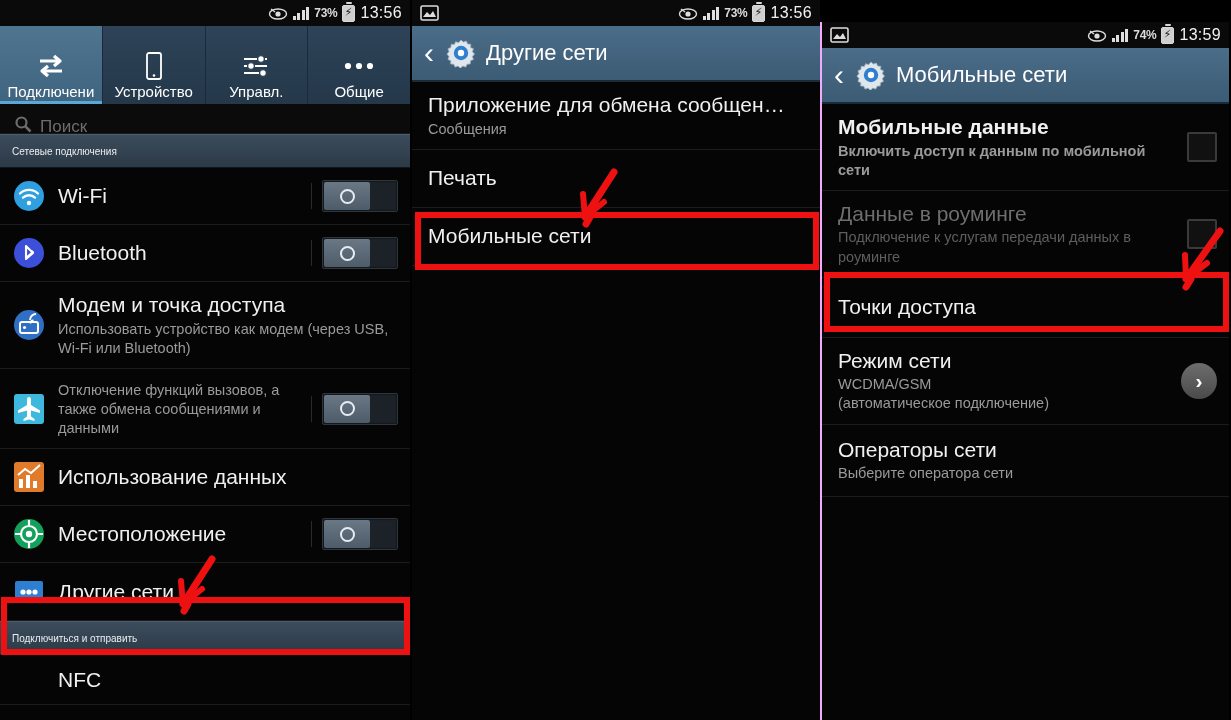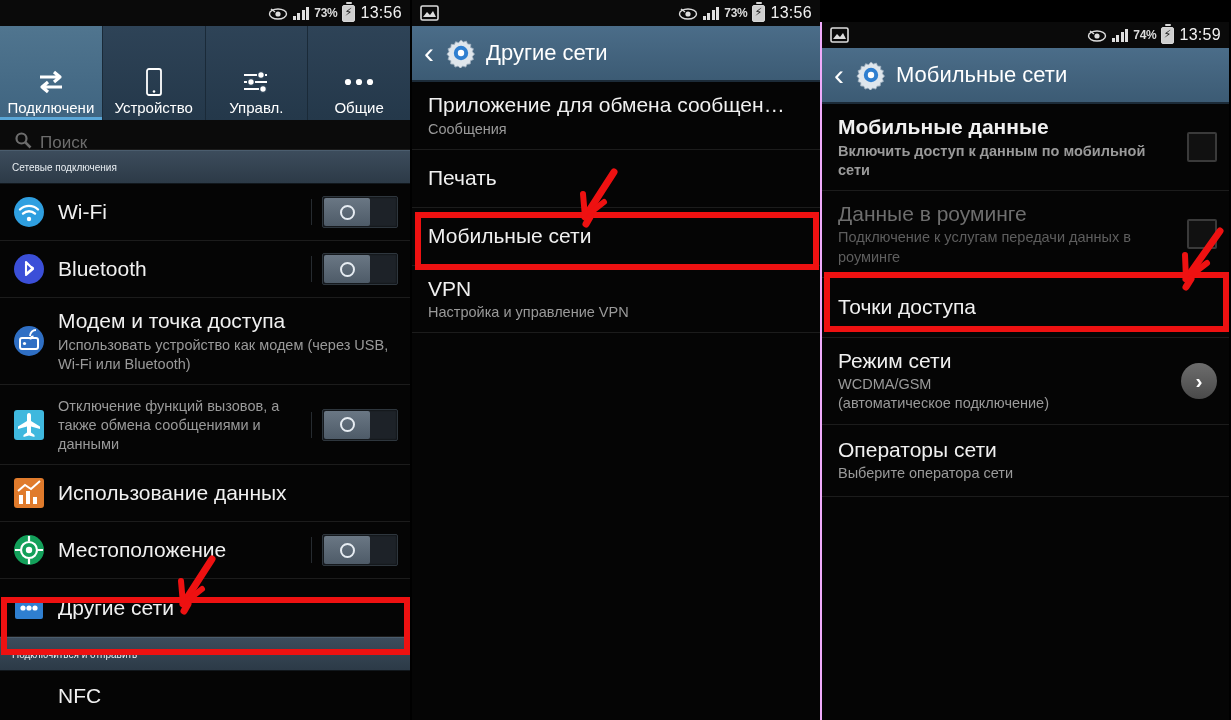--- a/index.html
+++ b/index.html
@@ -37,21 +37,21 @@
 
   
   .batt { width: 13px; height: 17px; border: 1.5px solid #d8d8d8; border-radius: 2px;
           position: relative; background: #cfcfcf; }
   .batt:before { content:''; position:absolute; top:-4px; left:3px; width:6px; height:2.5px;
           background:#d8d8d8; border-radius:1px;}
   .batt:after { content:'\26A1'; position:absolute; top:-2px; left:1px; font-size:11px;
           color:#1a1a1a; line-height:17px;}
 
   
-  .tabbar { height: 94px; display: flex; background: #2a3e50;
+  .tabbar { height: 78px; display: flex; background: #2a3e50;
             background: linear-gradient(#2e4357,#24384a); }
   .tab { flex: 1; display: flex; flex-direction: column; align-items: center;
          justify-content: flex-end; padding-bottom: 4px; position: relative;
          border-right: 1px solid #1a2a38; }
   .tab:last-child { border-right: none; }
   .tab.active { background: linear-gradient(#50758f,#3f6480); }
   .tab.active:after { content:''; position:absolute; left:0; right:0; bottom:0; height:3px;
          background:#5aa7d8; }
   .tab .tlabel { font-size: 15px; color: #ffffff; white-space: nowrap; overflow: hidden;
          max-width: 100%; padding: 0 2px; }
@@ -414,26 +414,20 @@
           <div class="rtitle">Печать</div>
         </div>
       </div>
 
       <div class="row noicon" style="min-height:58px;">
         <div class="rowtext">
           <div class="rtitle">Мобильные сети</div>
         </div>
       </div>
 
-      <div class="row noicon" style="min-height:64px;">
-        <div class="rowtext">
-          <div class="rtitle">VPN</div>
-          <div class="rsub">Настройка и управление VPN</div>
-        </div>
-      </div>
     </div>
 
     <div class="redbox" style="left:3px; top:212px; width:404px; height:58px;"></div>
     <svg class="arrow" style="left:140px; top:168px;" width="80" height="70" viewBox="0 0 80 70">
       <path d="M62 4 L33 49" stroke="#ee1111" stroke-width="7" stroke-linecap="round"></path>
       <path d="M33 49 L31 26 M33 49 L52 34" stroke="#ee1111" stroke-width="6" stroke-linecap="round" fill="none"></path>
       <path d="M38 49 L34 56" stroke="#ee1111" stroke-width="7" stroke-linecap="round"></path>
     </svg>
   </div>
 

